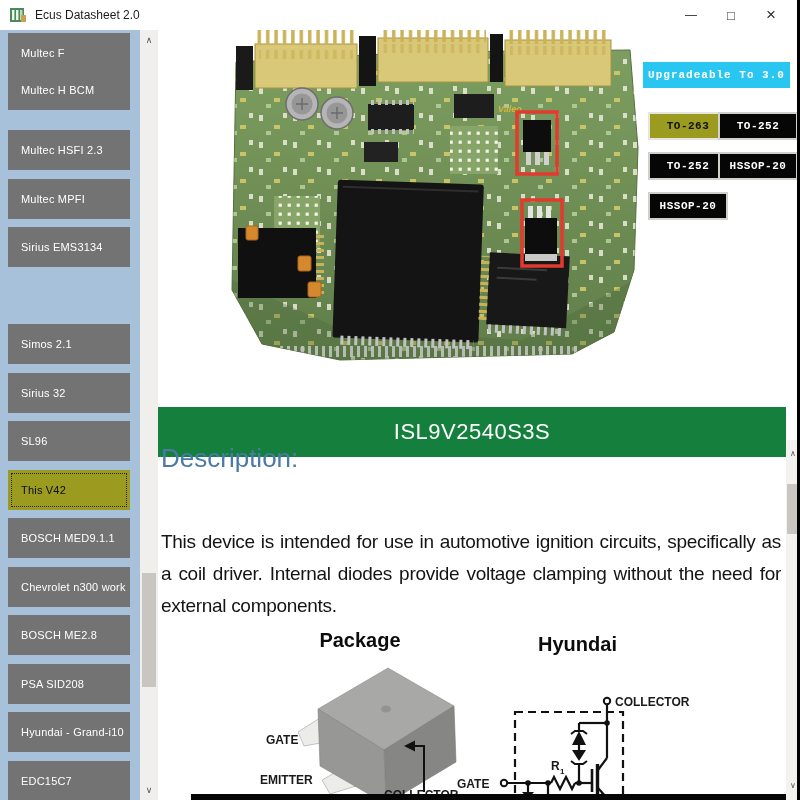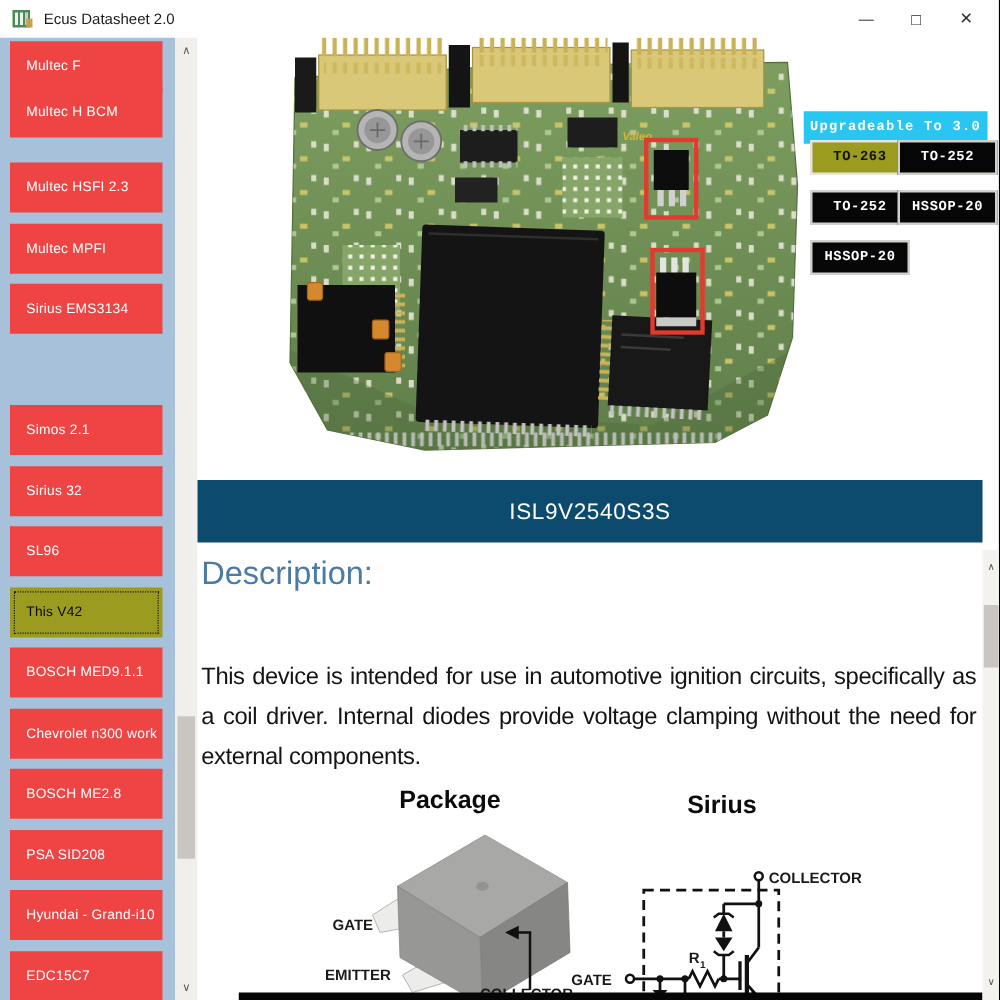--- a/index.html
+++ b/index.html
@@ -1,51 +1,51 @@
 <!DOCTYPE html>
 <html><head>
 <meta charset="utf-8">
 <style>
   html,body{margin:0;padding:0;background:#888;}
   .window{position:relative;width:800px;height:800px;background:#fff;overflow:hidden;
-          font-family:"Liberation Sans",sans-serif;border-right:1px solid #000000;box-sizing:border-box;}
+          font-family:"Liberation Sans",sans-serif;border-right:3px solid #000000;box-sizing:border-box;}
   
   .titlebar{position:absolute;top:0;left:0;right:0;height:30px;background:#ffffff;display:flex;align-items:center;z-index:6;}
   .app-icon{width:18px;height:18px;margin-left:9px;flex:0 0 auto;}
   .title-text{font-size:12px;color:#1b1b1b;margin-left:8px;}
   .win-controls{position:absolute;right:6px;top:0;height:30px;display:flex;}
   .win-btn{width:40px;height:30px;display:flex;align-items:center;justify-content:center;color:#2e2e2e;cursor:pointer;}
   .win-btn.min{font-size:12px;}
   .win-btn.max{font-size:13px;}
   .win-btn.cls{font-size:17px;}
   
   .app-body{position:absolute;top:30px;left:0;right:0;bottom:0;}
   .sidebar{position:absolute;left:0;top:0;width:140px;bottom:0;background:#a7c1db;}
-  .ecu-btn{position:absolute;left:8px;width:122px;height:40px;background:#ef4444;color:#ffffff;
+  .ecu-btn{position:absolute;left:8px;width:122px;height:40px;background:#737373;color:#ffffff;
            font-size:11px;display:flex;align-items:center;padding-left:13px;box-sizing:border-box;
            cursor:pointer;letter-spacing:.2px;}
   .ecu-btn.selected{background:#9a9b1f;color:#0a0a0a;outline:1px dotted #222;outline-offset:-4px;}
   .sb-scroll{position:absolute;left:140px;top:0;width:18px;bottom:0;background:#f1efec;}
   .sb-arrow{position:absolute;left:0;width:18px;height:16px;color:#555;font-size:9px;
             display:flex;align-items:center;justify-content:center;cursor:pointer;}
   .sb-arrow.up{top:2px;} .sb-arrow.down{bottom:2px;}
   .sb-thumb{position:absolute;left:2px;width:14px;top:543px;height:114px;background:#c9c6c2;cursor:pointer;}
   
   .main{position:absolute;left:158px;top:0;right:0;bottom:0;background:#fff;}
   .pcb{position:absolute;left:64px;top:0;width:421px;height:358px;}
   .upgrade-btn{position:absolute;left:485px;top:32px;width:147px;height:26px;background:#29c6f2;color:#fff;
                font-family:"Liberation Mono",monospace;font-size:11px;font-weight:bold;letter-spacing:1px;
-               display:flex;align-items:center;justify-content:center;cursor:pointer;margin-top:27px;}
+               display:flex;align-items:center;justify-content:center;cursor:pointer;}
   .pkg-btn{position:absolute;width:80px;height:28px;background:#060606;color:#fff;
            font-family:"Liberation Mono",monospace;font-size:11px;font-weight:bold;
            display:flex;align-items:center;justify-content:center;border:2px solid #d3d0cc;
            box-sizing:border-box;cursor:pointer;letter-spacing:.5px;}
   .pkg-btn.selected{background:#9a9b1f;color:#111;border-color:#e6e4e0;}
-  .part-banner{position:absolute;left:0;top:354px;width:628px;height:50px;background:#0c4a6e;color:#fdfdfd;
-               font-size:18px;letter-spacing:.5px;display:flex;align-items:center;justify-content:center;}
+  .part-banner{position:absolute;left:0;top:377px;width:628px;height:50px;background:#15803d;color:#fdfdfd;
+               font-size:22px;letter-spacing:.5px;display:flex;align-items:center;justify-content:center;}
   .desc-heading{position:absolute;left:3px;top:413px;font-size:26px;font-weight:normal;color:#4a7aa5;}
   .desc-body{position:absolute;left:3px;top:465px;width:620px;font-size:19px;line-height:32px;color:#141414;
              text-align:justify;letter-spacing:-.3px;margin-top:31px;}
   .diagram-title{position:absolute;font-size:20px;font-weight:bold;color:#0c0c0c;text-align:center;}
   .t-package{left:102px;top:599px;width:200px;}
   .t-symbol{left:297px;top:603px;width:245px;}
   .pkg-svg{position:absolute;left:100px;top:624px;width:200px;height:146px;}
   .sym-svg{position:absolute;left:297px;top:628px;width:245px;height:142px;}
   .bottom-bar{position:absolute;left:33px;top:764px;width:595px;height:6px;background:#060606;}
   .main-scroll{position:absolute;left:628px;width:14px;top:410px;bottom:0;background:#f4f2ef;}
@@ -223,21 +223,21 @@
       <div class="pkg-btn" style="left:490px;top:122px">TO-252</div>
       <div class="pkg-btn" style="left:560px;top:122px">HSSOP-20</div>
       <div class="pkg-btn" style="left:490px;top:162px">HSSOP-20</div>
 
       <div class="part-banner">ISL9V2540S3S</div>
 
       <div class="desc-heading">Description:</div>
       <div class="desc-body">This device is intended for use in automotive ignition circuits, specifically as a coil driver. Internal diodes provide voltage clamping without the need for external components.</div>
 
       <div class="diagram-title t-package">Package</div>
-      <div class="diagram-title t-symbol">Sirius</div>
+      <div class="diagram-title t-symbol">Hyundai</div>
 
       <svg class="pkg-svg" viewBox="0 0 200 146">
         <polygon points="78,72 62,64 40,78 46,92 68,88" fill="#ececea" stroke="#b5b5b3" stroke-width="0.8"></polygon>
         <polygon points="96,94 80,86 66,98 74,110 92,106" fill="#e2e2e0" stroke="#b5b5b3" stroke-width="0.8"></polygon>
         <polygon points="108,118 92,110 64,126 72,140 98,132" fill="#ececea" stroke="#b5b5b3" stroke-width="0.8"></polygon>
         <polygon points="60,55 130,14 196,52 126,96" fill="#a8a8a6" stroke="#8c8c8a" stroke-width="0.6"></polygon>
         <polygon points="126,96 196,52 198,108 128,150" fill="#868684" stroke="#787876" stroke-width="0.6"></polygon>
         <polygon points="60,55 126,96 128,150 62,112" fill="#979795" stroke="#828280" stroke-width="0.6"></polygon>
         <ellipse cx="128" cy="55" rx="5" ry="3.6" fill="#939391"></ellipse>
         <text x="8" y="90" font-size="12" font-weight="bold" fill="#1a1a1a">GATE</text>

